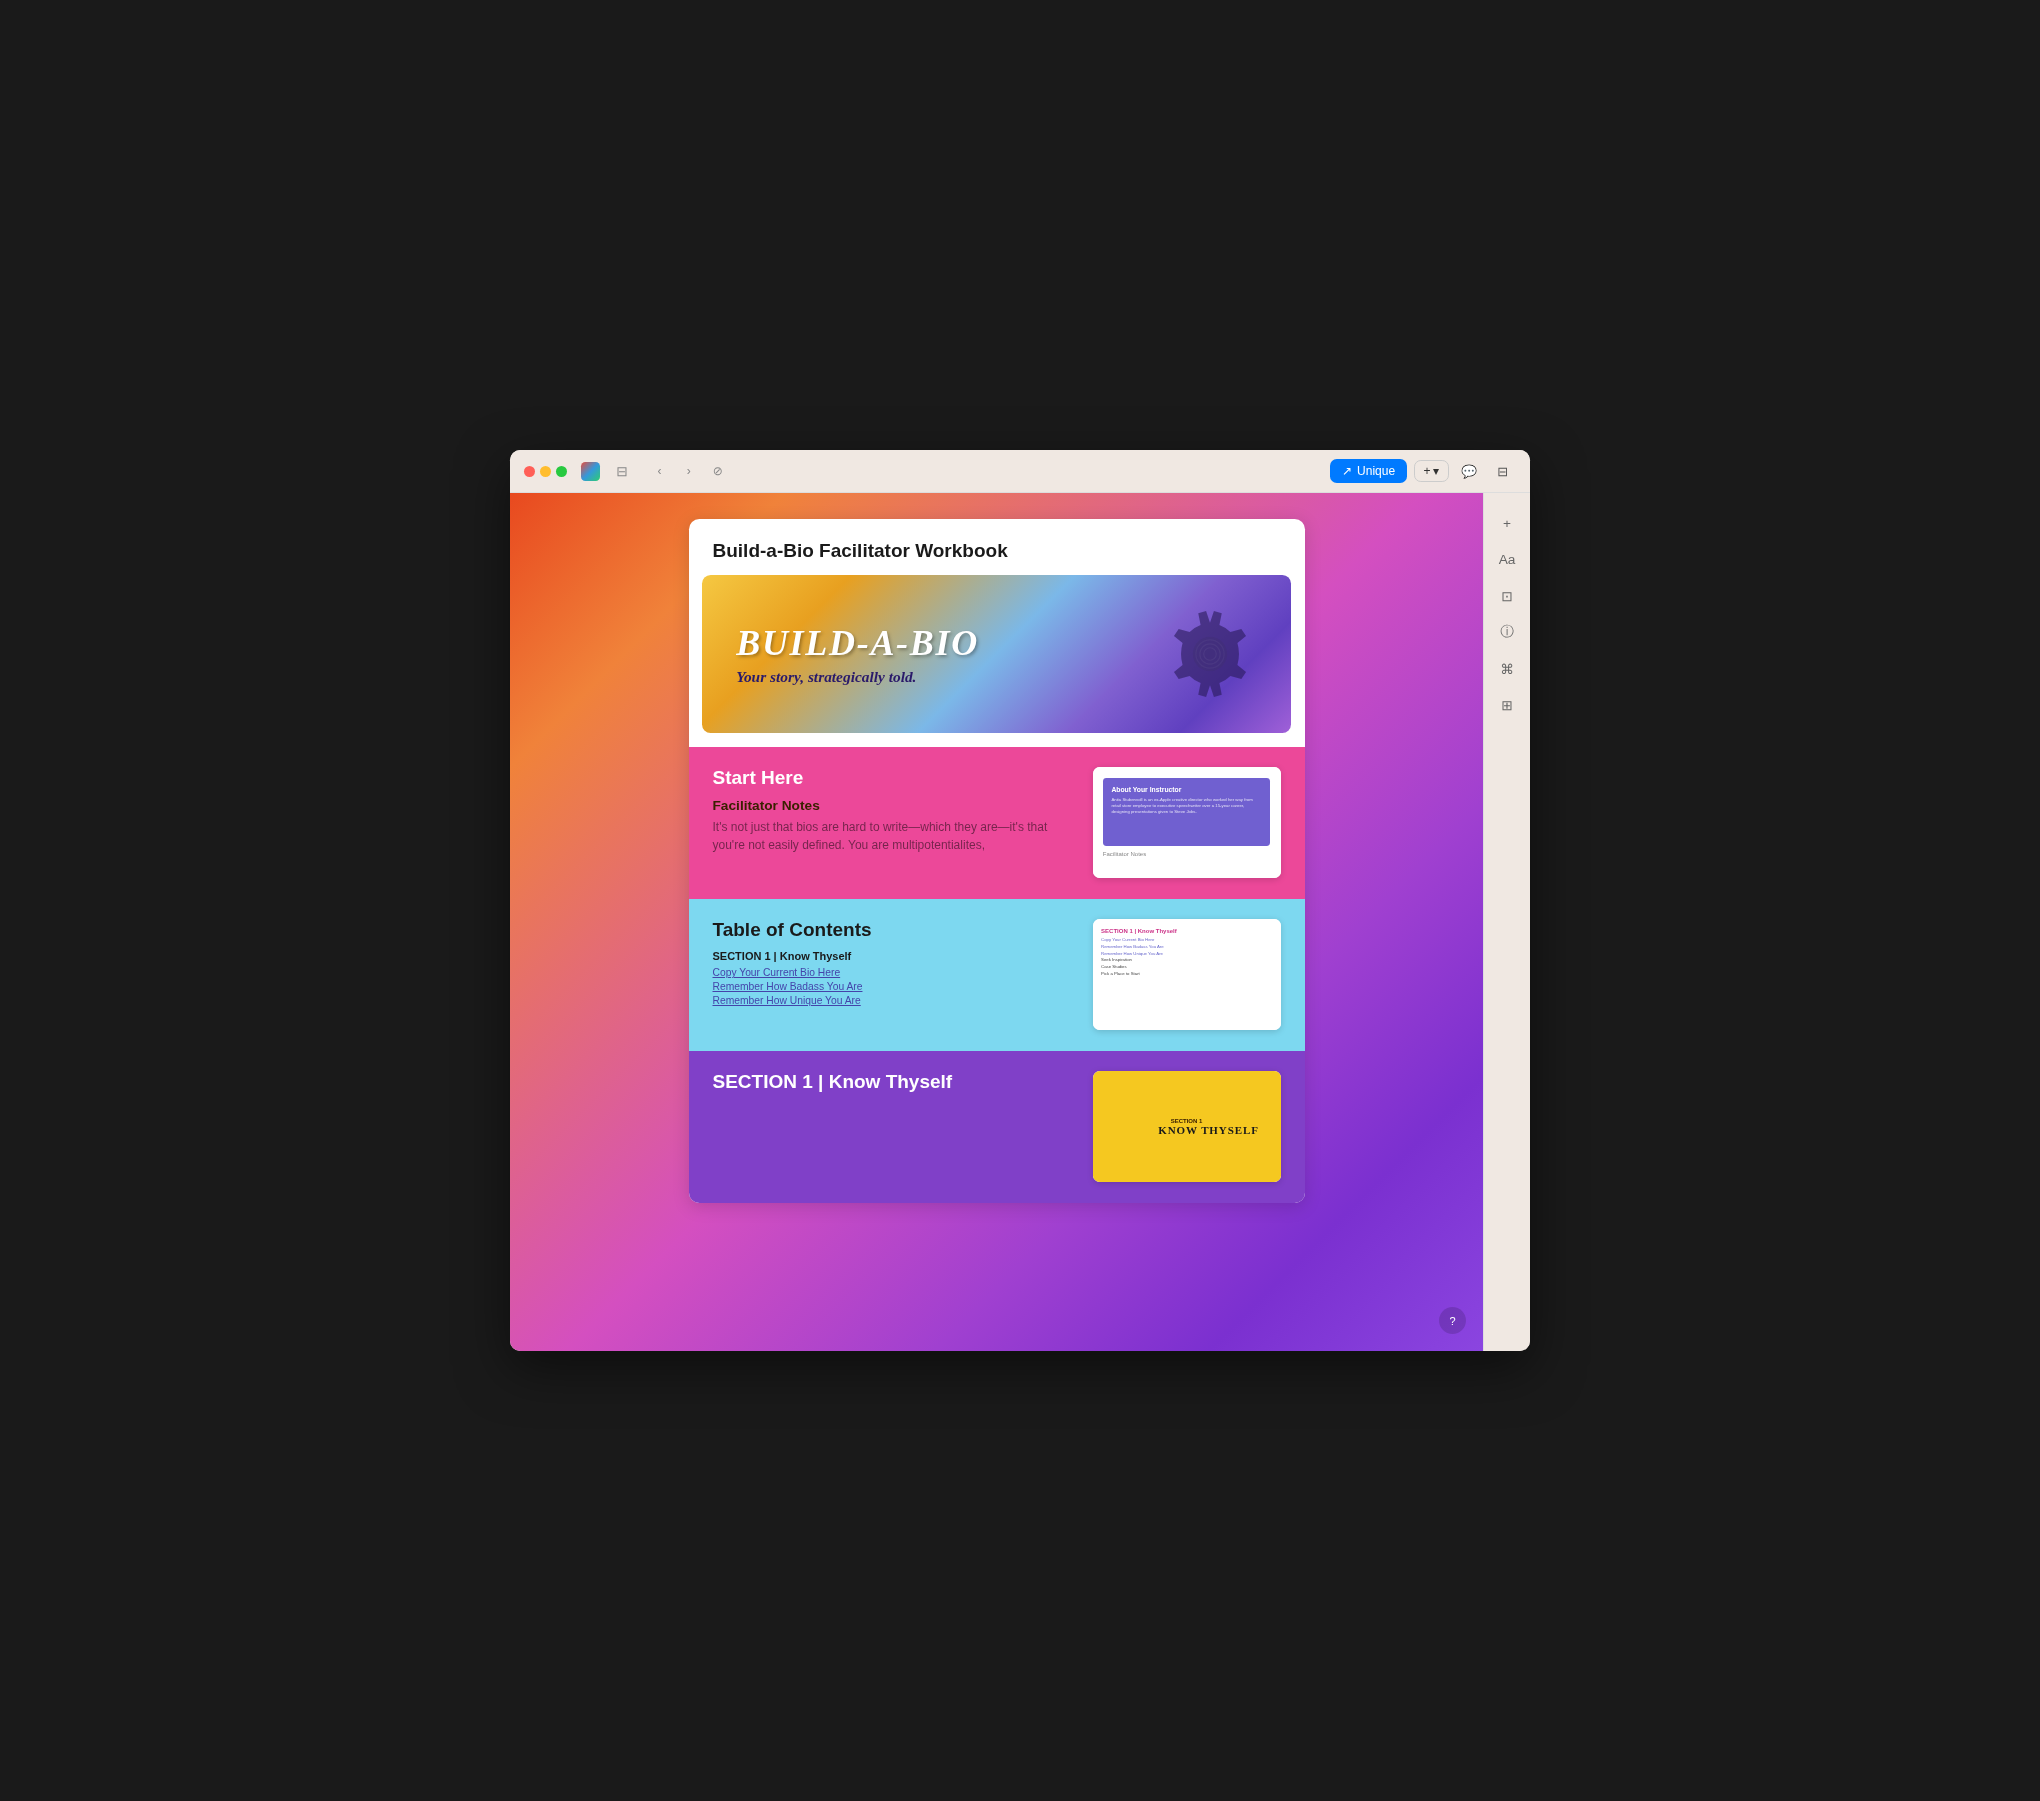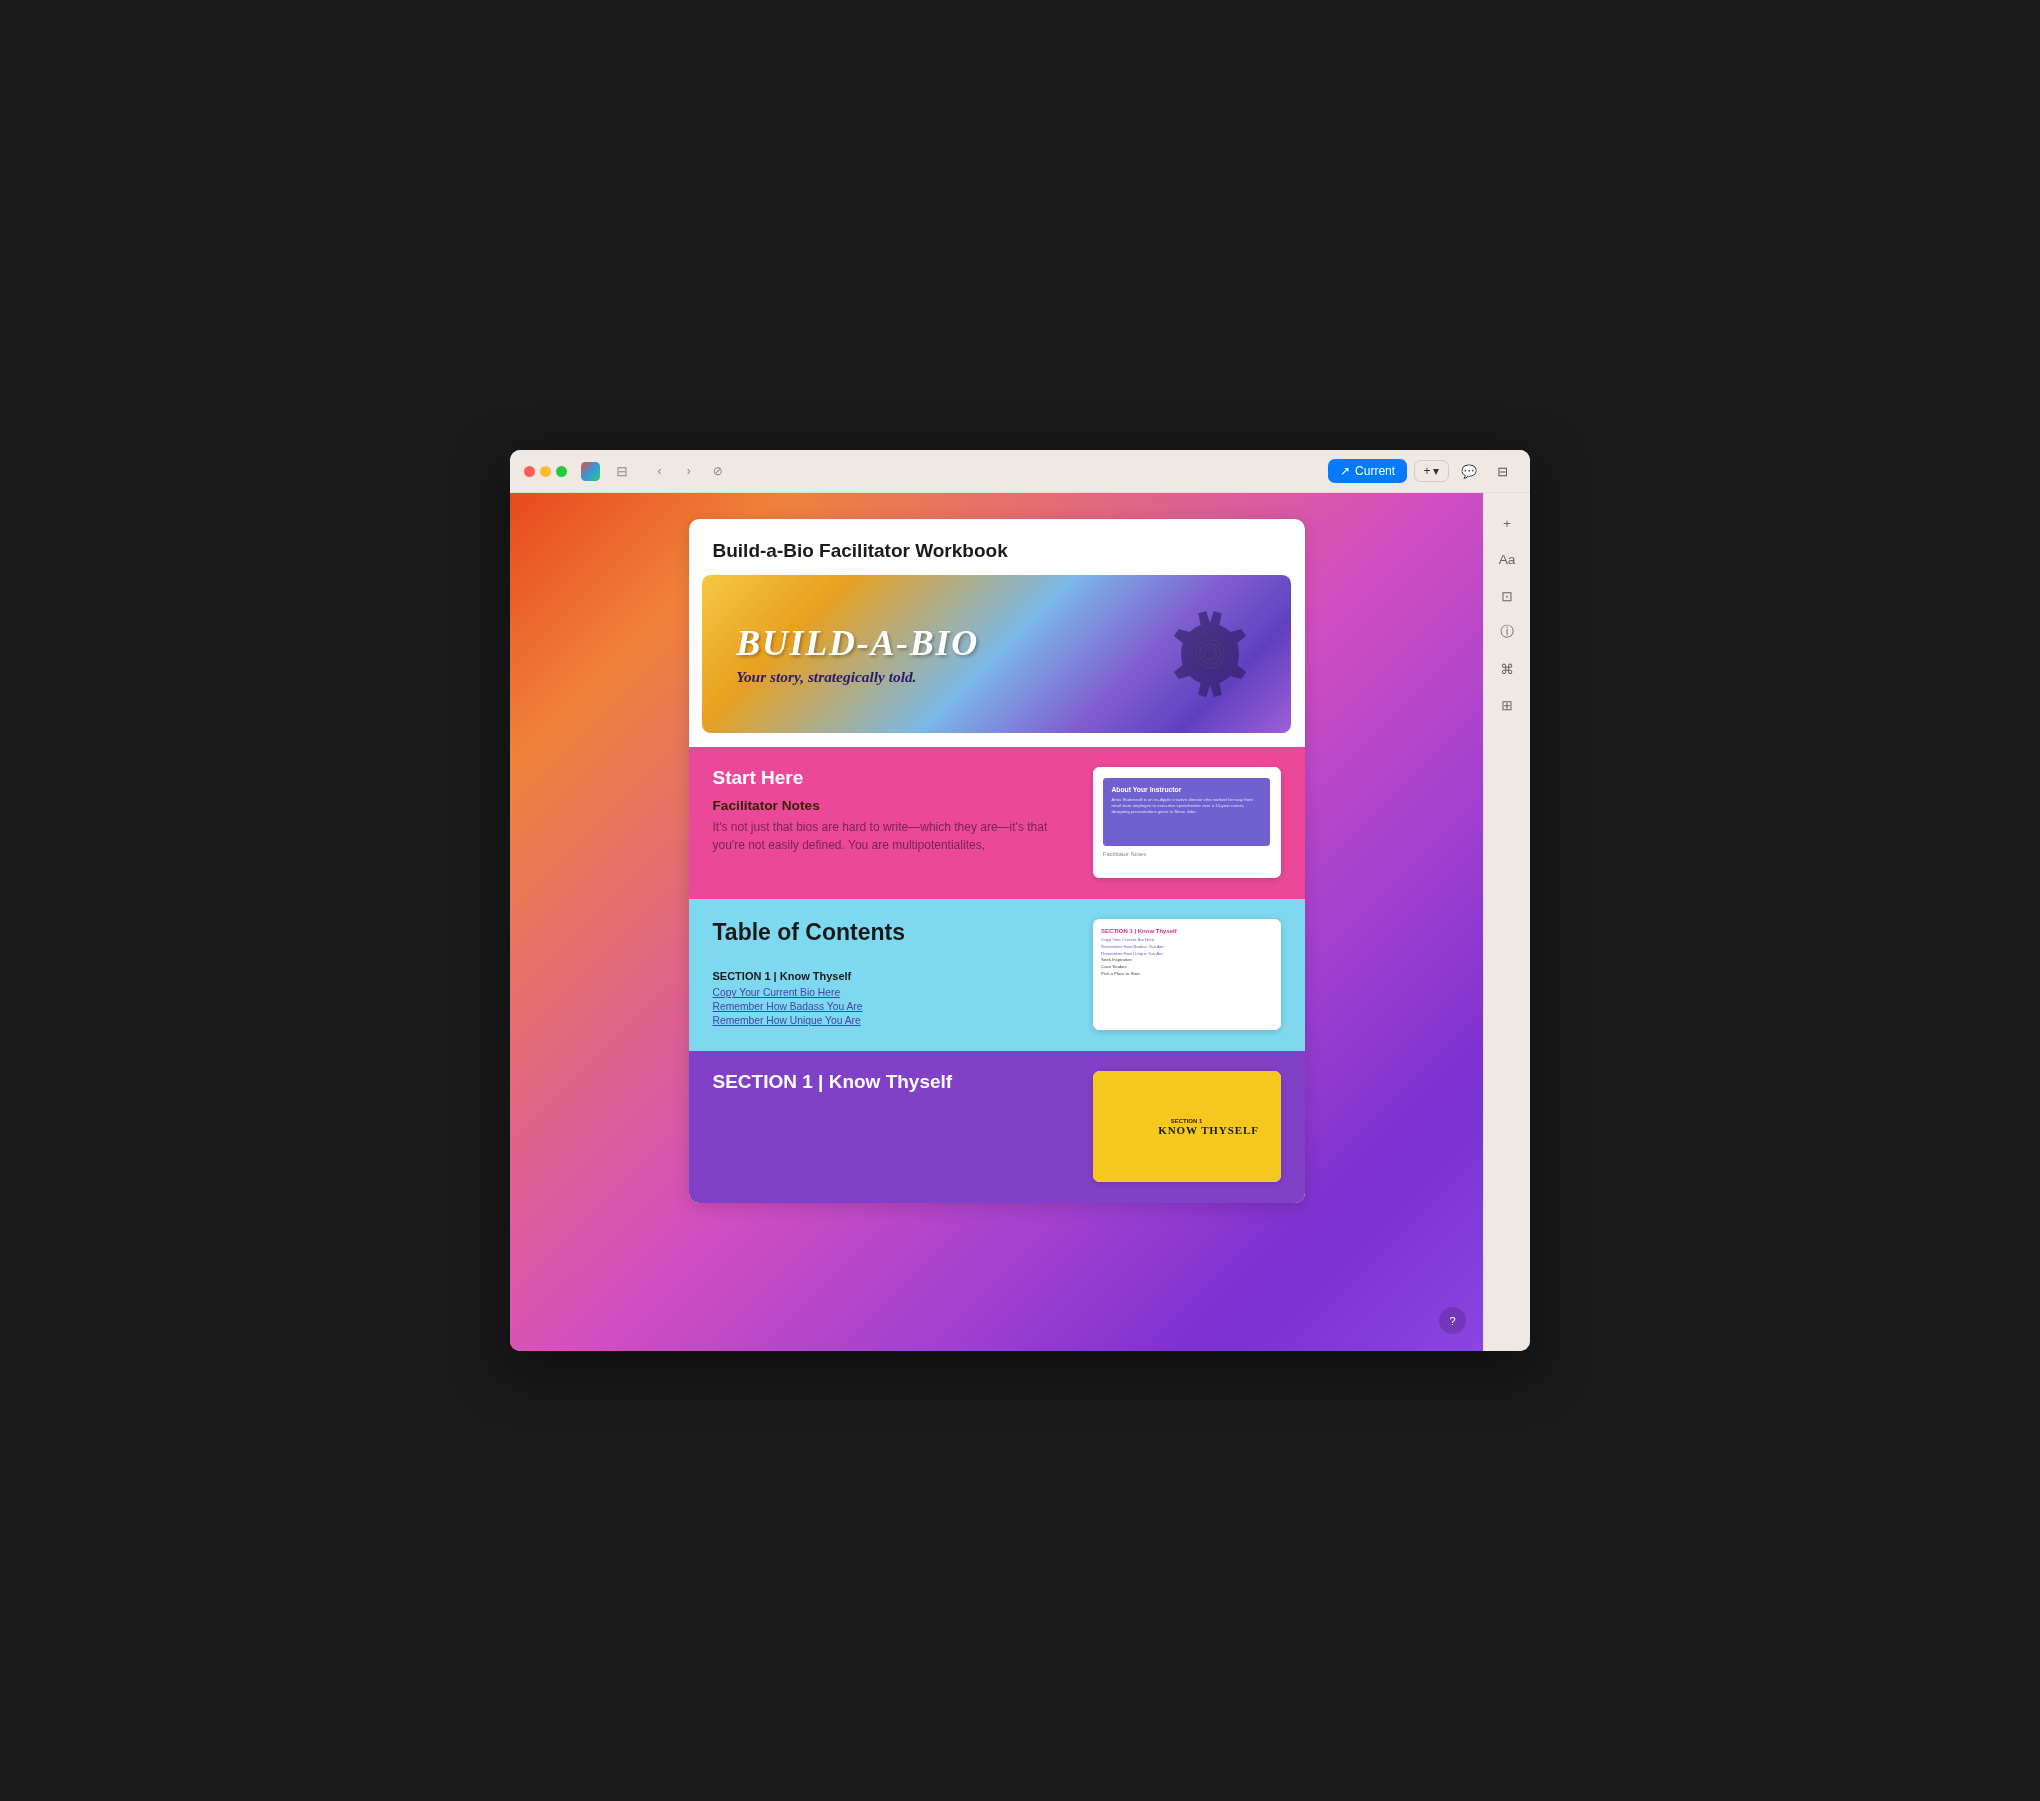--- a/index.html
+++ b/index.html
@@ -228,24 +228,24 @@
       color: #3a2000;
       margin-bottom: 5.1px;
     }
     .card-text {
       font-size: 12px;
       color: rgba(0,0,0,0.5);
       line-height: 1.5;
     }
 
     .card-title-toc {
-      font-size: 23px;
+      font-size: 19px;
       font-weight: 700;
       color: #1a1a1a;
-      margin-bottom: 24px;
+      margin-bottom: 9px;
     }
     .toc-section-label {
       font-size: 11px;
       font-weight: 700;
       color: #1a1a1a;
       margin-bottom: 5.1px;
     }
     .toc-item {
       font-size: 10.3px;
       color: #4444aa;
@@ -432,21 +432,21 @@
     <div class="sidebar-toggle">⊟</div>
     <div class="nav-buttons">
       <div class="nav-btn">‹</div>
       <div class="nav-btn">›</div>
       <div class="nav-btn">⊘</div>
     </div>
     <div class="title-bar-spacer"></div>
     <div class="title-bar-right">
       <button class="shared-btn">
         <span>↗</span>
-        <span>Current</span>
+        <span>Unique</span>
       </button>
       <div class="plus-btn">
         <span>+</span>
         <span>▾</span>
       </div>
       <div class="tb-btn">💬</div>
       <div class="tb-btn">⊟</div>
     </div>
   </div>
 

